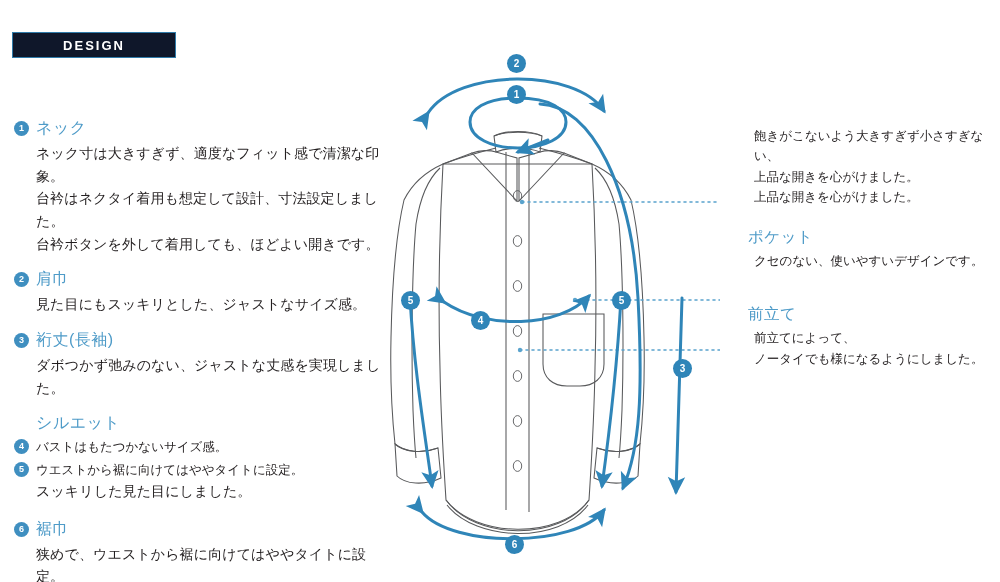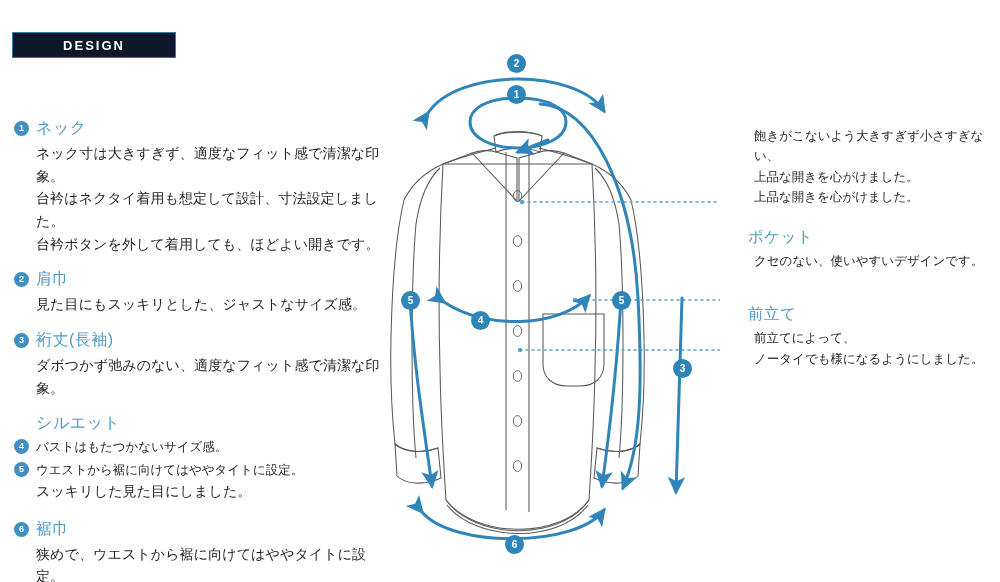--- a/index.html
+++ b/index.html
@@ -166,21 +166,21 @@
         <div>見た目にもスッキリとした、ジャストなサイズ感。</div>
       </div>
     </div>
 
     <div class="entry">
       <div class="entry-head">
         <span class="bullet">3</span>
         <span class="head-title">裄丈(長袖)</span>
       </div>
       <div class="entry-body">
-        <div>ダボつかず弛みのない、適度なフィット感で清潔な印象。</div>
+        <div>ダボつかず弛みのない、ジャストな丈感を実現しました。</div>
       </div>
     </div>
 
     <div class="entry sil-group">
       <div class="entry-head">
         <span class="head-title">シルエット</span>
       </div>
       <div class="sil-line">
         <span class="bullet">4</span>
         <span class="sil-text">バストはもたつかないサイズ感。</span>

